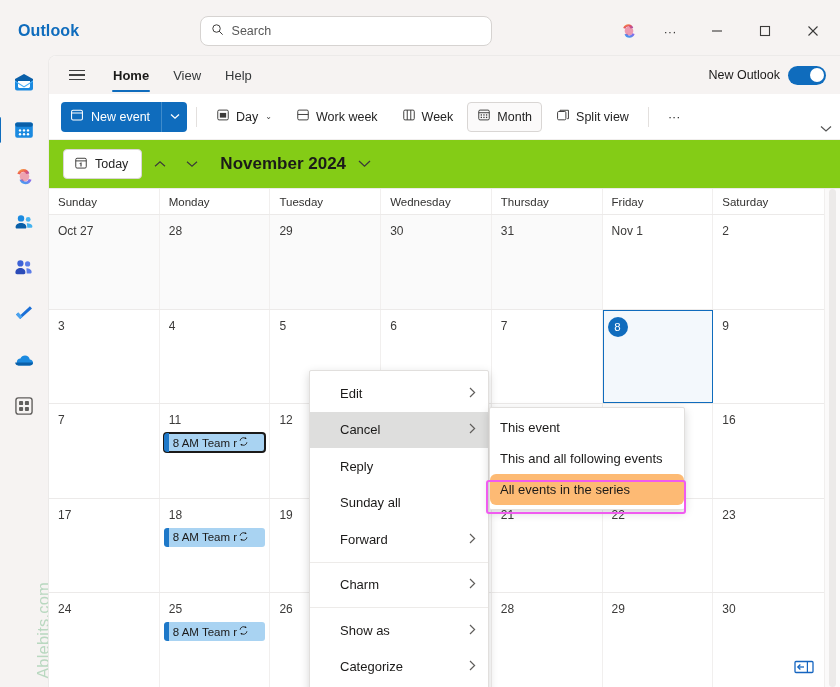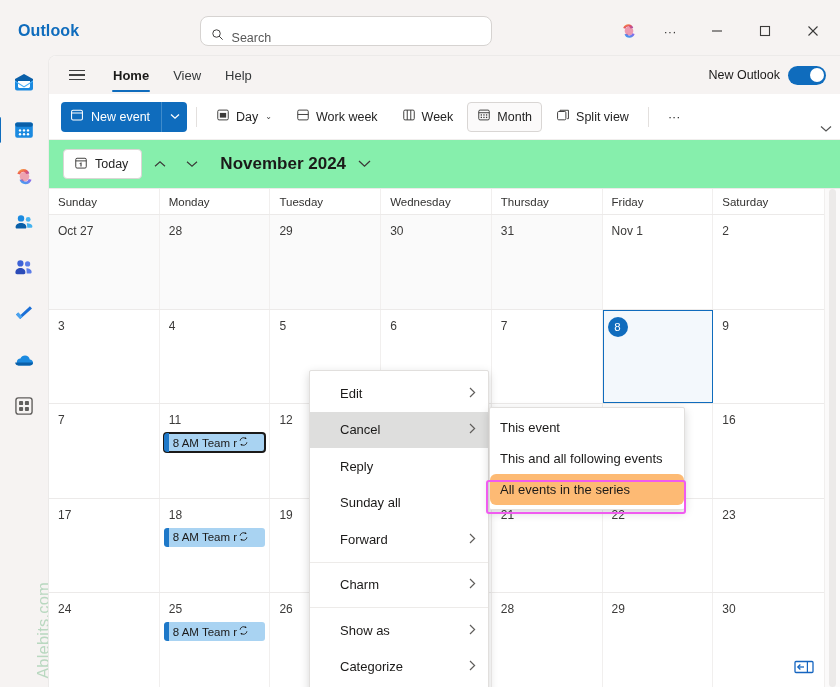--- a/index.html
+++ b/index.html
@@ -38,21 +38,21 @@
     flex: 1;
     display: flex;
     justify-content: center;
   }
   .searchbox {
     width: 292px; height: 30px;
     background: #ffffff;
     border: 1px solid #d6d3d1;
     border-radius: 8px;
     display: flex;
-    align-items: flex-end;
+    align-items: center;
     padding: 0 10px;
     gap: 8px;
   }
   .searchbox input {
     border: none; outline: none;
     font-family: "Liberation Sans", sans-serif;
     font-size: 12.5px;
     color: #424242;
     background: transparent;
     width: 100%;
@@ -252,21 +252,21 @@
   }
 
   
   .calbar {
     height: 48px;
     flex: 0 0 48px;
     display: flex;
     align-items: center;
     padding-left: 14px;
     gap: 4px;
-    background: #86efac;
+    background: #84cc16;
   }
   .today-btn {
     height: 30px;
     border: 1px solid #d9d6d4;
     border-radius: 4px;
     padding: 0 13px 0 10px;
     display: flex; align-items: center; gap: 7px;
     font-size: 12.5px;
     color: #242424;
     background: #fff;

